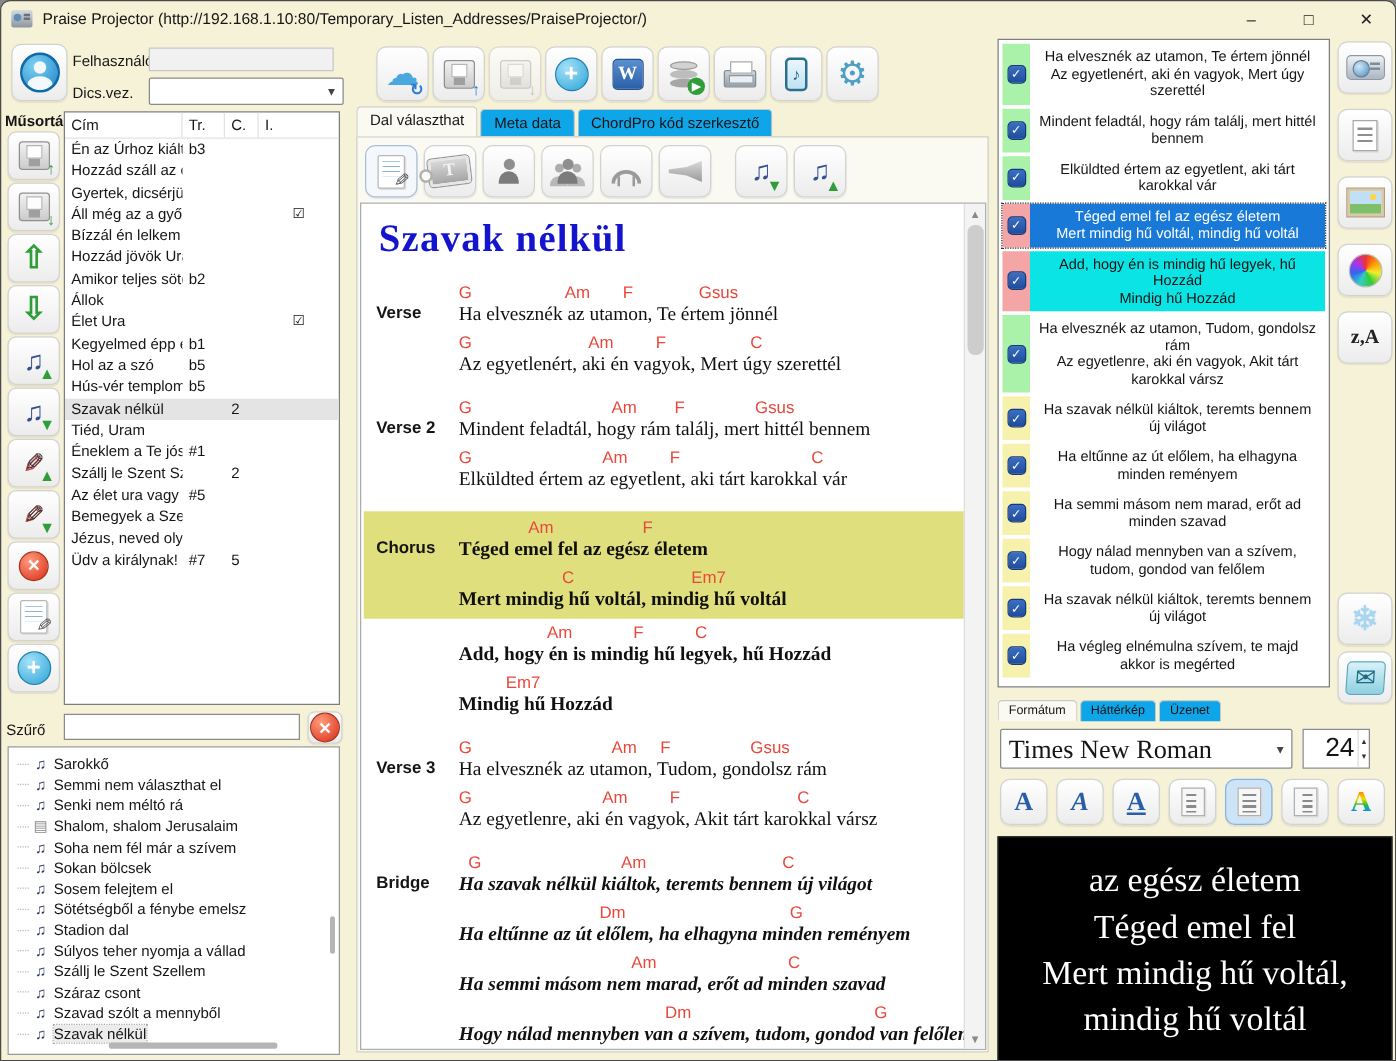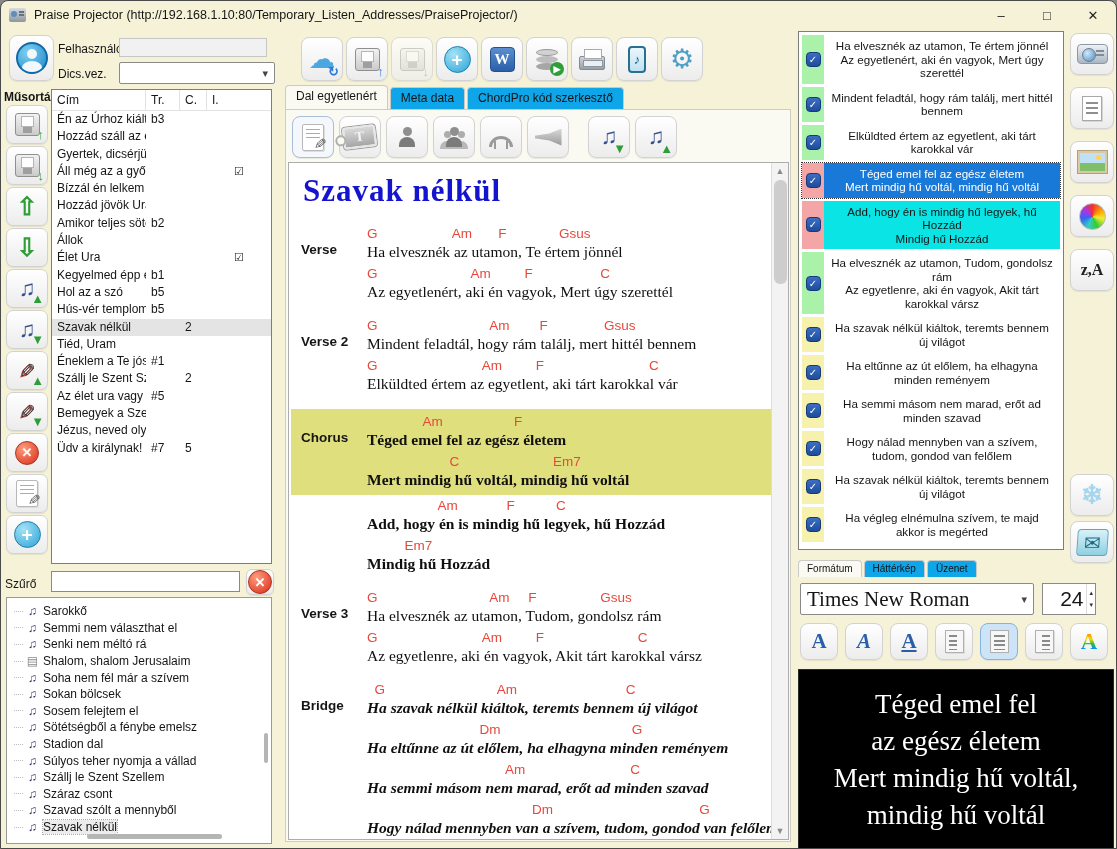--- a/index.html
+++ b/index.html
@@ -477,21 +477,21 @@
         <div class="titem hl">
           <span class="ticon">♫</span>
           <span class="tlabel">Szavak nélkül</span>
         </div>
       </div>
     <div class="tvscroll"></div>
     <div class="thscroll"></div>
   </div>
 
   <div class="tabstrip" id="editor-tabs">
-      <div class="tab active">Dal egyetlenért</div>
+      <div class="tab active">Dal választhat</div>
       <div class="tab">Meta data</div>
       <div class="tab">ChordPro kód szerkesztő</div>
     </div>
   <div class="tabpage">
     <div id="editor-toolbar">
         <div class="btn active">
           <span class="g ic-edit-lyrics"></span>
         </div>
         <div class="btn">
           <span class="g ic-title-tag">T</span>
@@ -755,18 +755,18 @@
         <span class="g ic-align-center"></span>
       </div>
       <div class="btn">
         <span class="g ic-align-right"></span>
       </div>
       <div class="btn">
         <span class="g ic-font-color">A</span>
       </div>
     </div>
   <div class="preview" id="preview">
+      <div class="pline">az egész életem</div>
       <div class="pline">Téged emel fel</div>
-      <div class="pline">az egész életem</div>
       <div class="pline">Mert mindig hű voltál,</div>
       <div class="pline">mindig hű voltál</div>
     </div>
 </div>
 
 </body></html>

